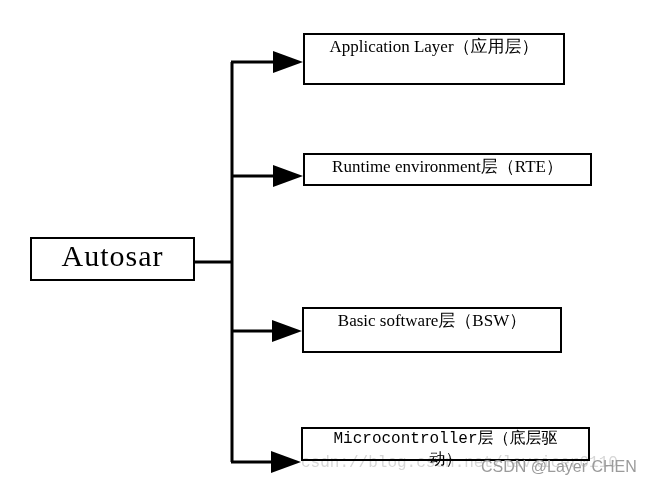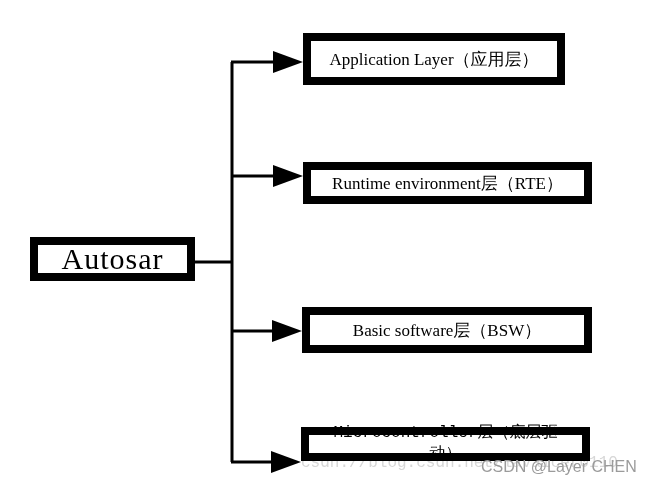--- a/index.html
+++ b/index.html
@@ -13,38 +13,38 @@
     font-family: "Liberation Serif", "DejaVu Serif", serif;
   }
   .connectors {
     position: absolute;
     left: 0; top: 0;
     width: 650px; height: 485px;
     z-index: 1;
   }
   .node {
     position: absolute;
-    border: 8px solid #000000;
+    border: 2px solid #000000;
     background: transparent;
     display: flex;
-    align-items: center;
+    align-items: flex-start;
     justify-content: center;
     text-align: center;
     color: #000000;
     z-index: 3;
   }
   .node-root {
     left: 30px; top: 237px; width: 165px; height: 44px;
     font-size: 30px;
     letter-spacing: 1px;
   }
   .node-layer { font-size: 17px; }
   .node-app  { left: 303px; top: 33px;  width: 262px; height: 52px; }
-  .node-rte  { left: 303px; top: 153px; width: 289px; height: 42px; margin-top: 9px; }
-  .node-bsw  { left: 302px; top: 307px; width: 290px; height: 46px; }
+  .node-rte  { left: 303px; top: 153px; width: 289px; height: 33px; }
+  .node-bsw  { left: 302px; top: 307px; width: 260px; height: 46px; }
   .node-mcu  {
     left: 301px; top: 427px; width: 289px; height: 34px;
     font-family: "Liberation Mono", "DejaVu Sans Mono", monospace;
     font-size: 16px;
     line-height: 21px;
   }
   .node-mcu .wrap-constraint {
     display: inline-block;
     max-width: 252px;
     word-break: break-all;

